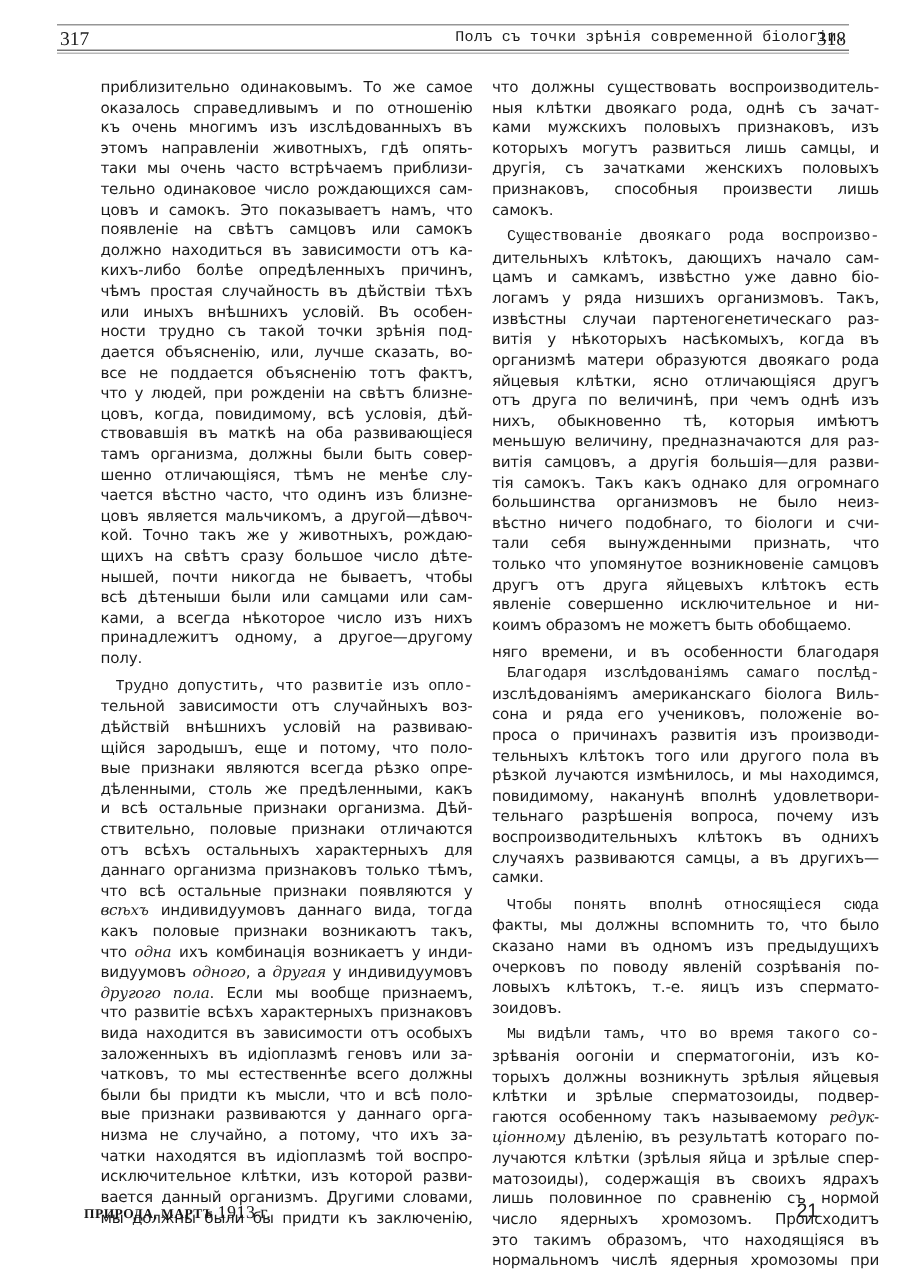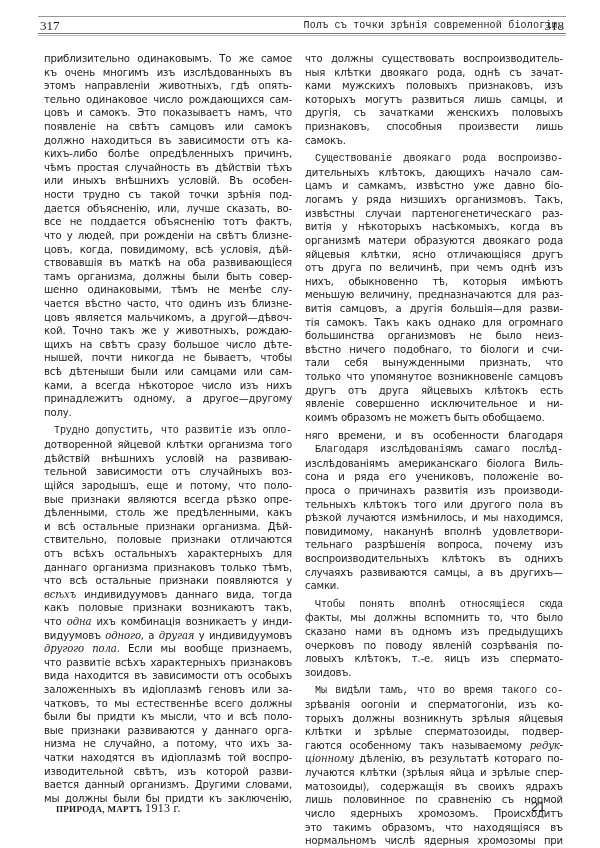--- a/index.html
+++ b/index.html
@@ -6,21 +6,21 @@
   body { width: 600px; height: 848px; position: relative; overflow: hidden; color: #1a1a1a;
          font-family: "DejaVu Sans", sans-serif; }
   .page { position: absolute; left: 0; top: 0; width: 480px; height: 848px; border-radius: 18px; }
   .rule-top { position: absolute; left: 38px; width: 528px; top: 16px; height: 1px; background: #6a6a6a; opacity: .7; }
   .rule-bot1 { position: absolute; left: 38px; width: 528px; top: 33px; height: 1px; background: #555; opacity: .8; }
   .rule-bot2 { position: absolute; left: 38px; width: 528px; top: 35px; height: 1px; background: #888; opacity: .6; }
   .header { position: absolute; left: 40px; width: 524px; top: 18px; height: 14px; }
   .pnum-left { position: absolute; left: 0; top: 0; font-family: "Liberation Serif", serif; font-size: 13px; }
   .pnum-right { position: absolute; right: 0; top: 0; font-family: "Liberation Serif", serif; font-size: 13px; margin-left: 38px; }
   .running-title { position: absolute; left: 14px; right: 0; top: 2px; text-align: right; font-family: Liberation Mono, monospace; font-size: 10px; letter-spacing: .2px; }
-  .col { position: absolute; top: 52px; font-family: "DejaVu Sans", sans-serif; font-size: 10.1px; line-height: 13.62px; }
+  .col { position: absolute; top: 52px; font-family: "DejaVu Sans", sans-serif; font-size: 10.1px; line-height: 13.62px; margin-left: 23px; }
   .col-left { left: 44px; width: 248px; }
   .col-right { left: 305px; width: 258px; }
   .line { display: block; white-space: nowrap; text-align: justify; text-align-last: justify; height: 13.62px; overflow: hidden; letter-spacing: -0.15px; }
   .line.last { text-align-last: left; }
   .line.indent { padding-left: 10px; font-family: Liberation Mono, monospace; }
   .gap { display: block; height: 5px; }
   .it { font-family: "DejaVu Serif", serif; font-style: italic; }
   .footer-left { position: absolute; left: 56px; top: 801px; font-family: "Liberation Serif", serif; font-size: 9.5px; letter-spacing: .3px; }
   .footer-left .small { font-variant: small-caps; font-weight: bold; font-size: 9px; text-align: center; }
   .footer-left .yr { font-size: 12px; }
@@ -34,51 +34,52 @@
   <div class="header">
     <span class="pnum-left">317</span>
     <span class="running-title">Полъ съ точки зрѣнія современной біологіи.</span>
     <span class="pnum-right">318</span>
   </div>
   <div class="rule-bot1"></div>
   <div class="rule-bot2"></div>
 
   <div class="col col-left" id="col-left">
       <span class="line">приблизительно одинаковымъ. То же самое</span>
+      <span class="line">оказалось справедливымъ и по отношенію</span>
       <span class="line">къ очень многимъ изъ изслѣдованныхъ въ</span>
       <span class="line">этомъ направленіи животныхъ, гдѣ опять-</span>
+      <span class="line">таки мы очень часто встрѣчаемъ приблизи-</span>
       <span class="line">тельно одинаковое число рождающихся сам-</span>
       <span class="line">цовъ и самокъ. Это показываетъ намъ, что</span>
       <span class="line">появленіе на свѣтъ самцовъ или самокъ</span>
       <span class="line">должно находиться въ зависимости отъ ка-</span>
       <span class="line">кихъ-либо болѣе опредѣленныхъ причинъ,</span>
       <span class="line">чѣмъ простая случайность въ дѣйствіи тѣхъ</span>
       <span class="line">или иныхъ внѣшнихъ условій. Въ особен-</span>
       <span class="line">ности трудно съ такой точки зрѣнія под-</span>
       <span class="line">дается объясненію, или, лучше сказать, во-</span>
       <span class="line">все не поддается объясненію тотъ фактъ,</span>
       <span class="line">что у людей, при рожденіи на свѣтъ близне-</span>
       <span class="line">цовъ, когда, повидимому, всѣ условія, дѣй-</span>
       <span class="line">ствовавшія въ маткѣ на оба развивающіеся</span>
       <span class="line">тамъ организма, должны были быть совер-</span>
-      <span class="line">шенно одинаковыми, тѣмъ не менѣе слу-</span>
+      <span class="line">шенно отличающіяся, тѣмъ не менѣе слу-</span>
       <span class="line">чается вѣстно часто, что одинъ изъ близне-</span>
       <span class="line">цовъ является мальчикомъ, а другой—дѣвоч-</span>
       <span class="line">кой. Точно такъ же у животныхъ, рождаю-</span>
       <span class="line">щихъ на свѣтъ сразу большое число дѣте-</span>
       <span class="line">нышей, почти никогда не бываетъ, чтобы</span>
       <span class="line">всѣ дѣтеныши были или самцами или сам-</span>
       <span class="line">ками, а всегда нѣкоторое число изъ нихъ</span>
       <span class="line">принадлежитъ одному, а другое—другому</span>
       <span class="line last">полу.</span>
       <span class="gap"></span>
       <span class="line indent">Трудно допустить, что развитіе изъ опло-</span>
-      <span class="line">дотворенной яйцевой клѣтки организма того</span>
+      <span class="line">тельной зависимости отъ случайныхъ воз-</span>
       <span class="line">дѣйствій внѣшнихъ условій на развиваю-</span>
-      <span class="line">тельной зависимости отъ случайныхъ воз-</span>
       <span class="line">щійся зародышъ, еще и потому, что поло-</span>
       <span class="line">вые признаки являются всегда рѣзко опре-</span>
       <span class="line">дѣленными, столь же предѣленными, какъ</span>
       <span class="line">и всѣ остальные признаки организма. Дѣй-</span>
       <span class="line">ствительно, половые признаки отличаются</span>
       <span class="line">отъ всѣхъ остальныхъ характерныхъ для</span>
       <span class="line">даннаго организма признаковъ только тѣмъ,</span>
       <span class="line">что всѣ остальные признаки появляются у</span>
       <span class="line"><span class="it">всѣхъ</span> индивидуумовъ даннаго вида, тогда</span>
       <span class="line">какъ половые признаки возникаютъ такъ,</span>
@@ -86,21 +87,21 @@
       <span class="line">видуумовъ <span class="it">одного</span>, а <span class="it">другая</span> у индивидуумовъ</span>
       <span class="line"><span class="it">другого пола</span>. Если мы вообще признаемъ,</span>
       <span class="line">что развитіе всѣхъ характерныхъ признаковъ</span>
       <span class="line">вида находится въ зависимости отъ особыхъ</span>
       <span class="line">заложенныхъ въ идіоплазмѣ геновъ или за-</span>
       <span class="line">чатковъ, то мы естественнѣе всего должны</span>
       <span class="line">были бы придти къ мысли, что и всѣ поло-</span>
       <span class="line">вые признаки развиваются у даннаго орга-</span>
       <span class="line">низма не случайно, а потому, что ихъ за-</span>
       <span class="line">чатки находятся въ идіоплазмѣ той воспро-</span>
-      <span class="line">изводительной свѣтъ, изъ которой разви-</span>
+      <span class="line">исключительное клѣтки, изъ которой разви-</span>
       <span class="line">вается данный организмъ. Другими словами,</span>
       <span class="line">мы должны были бы придти къ заключенію,</span>
     </div>
   <div class="col col-right" id="col-right">
       <span class="line">что должны существовать воспроизводитель-</span>
       <span class="line">ныя клѣтки двоякаго рода, однѣ съ зачат-</span>
       <span class="line">ками мужскихъ половыхъ признаковъ, изъ</span>
       <span class="line">которыхъ могутъ развиться лишь самцы, и</span>
       <span class="line">другія, съ зачатками женскихъ половыхъ</span>
       <span class="line">признаковъ, способныя произвести лишь</span>

